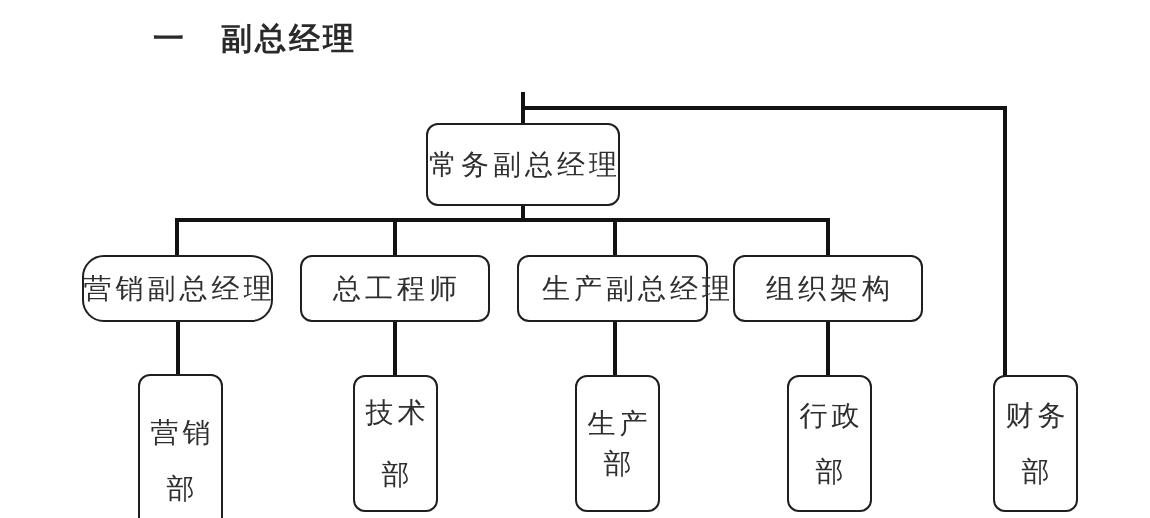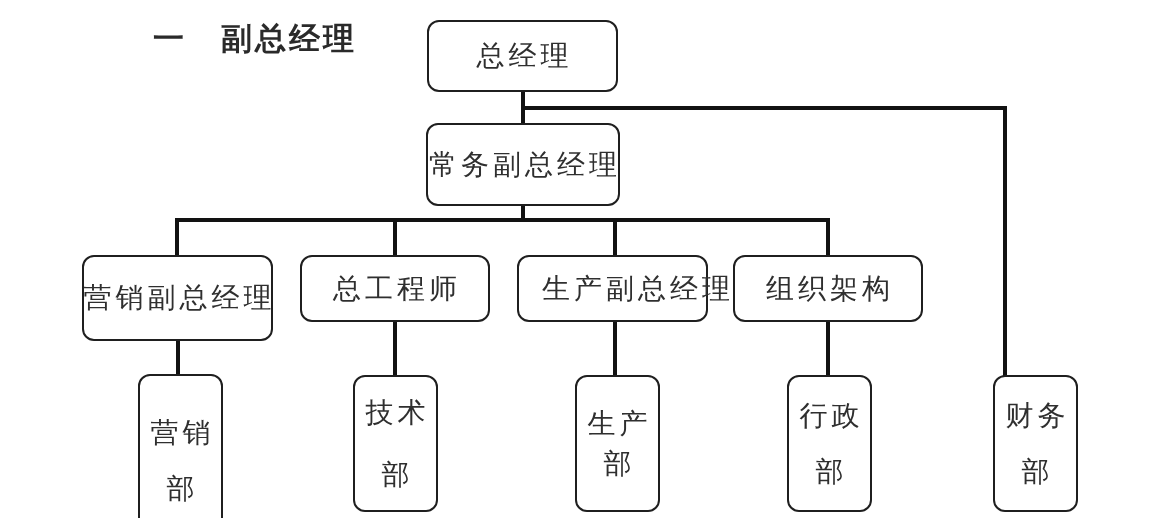--- a/index.html
+++ b/index.html
@@ -68,29 +68,26 @@
   <div class="line" style="left:175px; top:218px; width:655px; height:4px;"></div>
   <div class="line" style="left:175px; top:218px; width:4px; height:39px;"></div>
   <div class="line" style="left:393px; top:218px; width:4px; height:39px;"></div>
   <div class="line" style="left:613px; top:218px; width:4px; height:39px;"></div>
   <div class="line" style="left:826px; top:218px; width:4px; height:39px;"></div>
   <div class="line" style="left:176px; top:320px; width:4px; height:57px;"></div>
   <div class="line" style="left:393px; top:320px; width:4px; height:57px;"></div>
   <div class="line" style="left:613px; top:320px; width:4px; height:57px;"></div>
   <div class="line" style="left:826px; top:320px; width:4px; height:57px;"></div>
 
-  <div class="node" style="left:427px; top:20px; width:191px; height:72px;">
-    <span>总经理</span>
-  </div>
 
   <div class="node" style="left:426px; top:123px; width:194px; height:83px;">
     <span>常务副总经理</span>
   </div>
 
-  <div class="node" style="left:82px; top:255px; width:191px; height:86px;">
+  <div class="node" style="left:82px; top:255px; width:191px; height:67px;border-radius:22px;">
     <span>营销副总经理</span>
   </div>
   <div class="node" style="left:300px; top:255px; width:190px; height:67px;">
     <span>总工程师</span>
   </div>
   <div class="node" style="left:517px; top:255px; width:191px; height:67px;padding-left:47px;">
     <span>生产副总经理</span>
   </div>
   <div class="node" style="left:733px; top:255px; width:190px; height:67px;">
     <span>组织架构</span>

